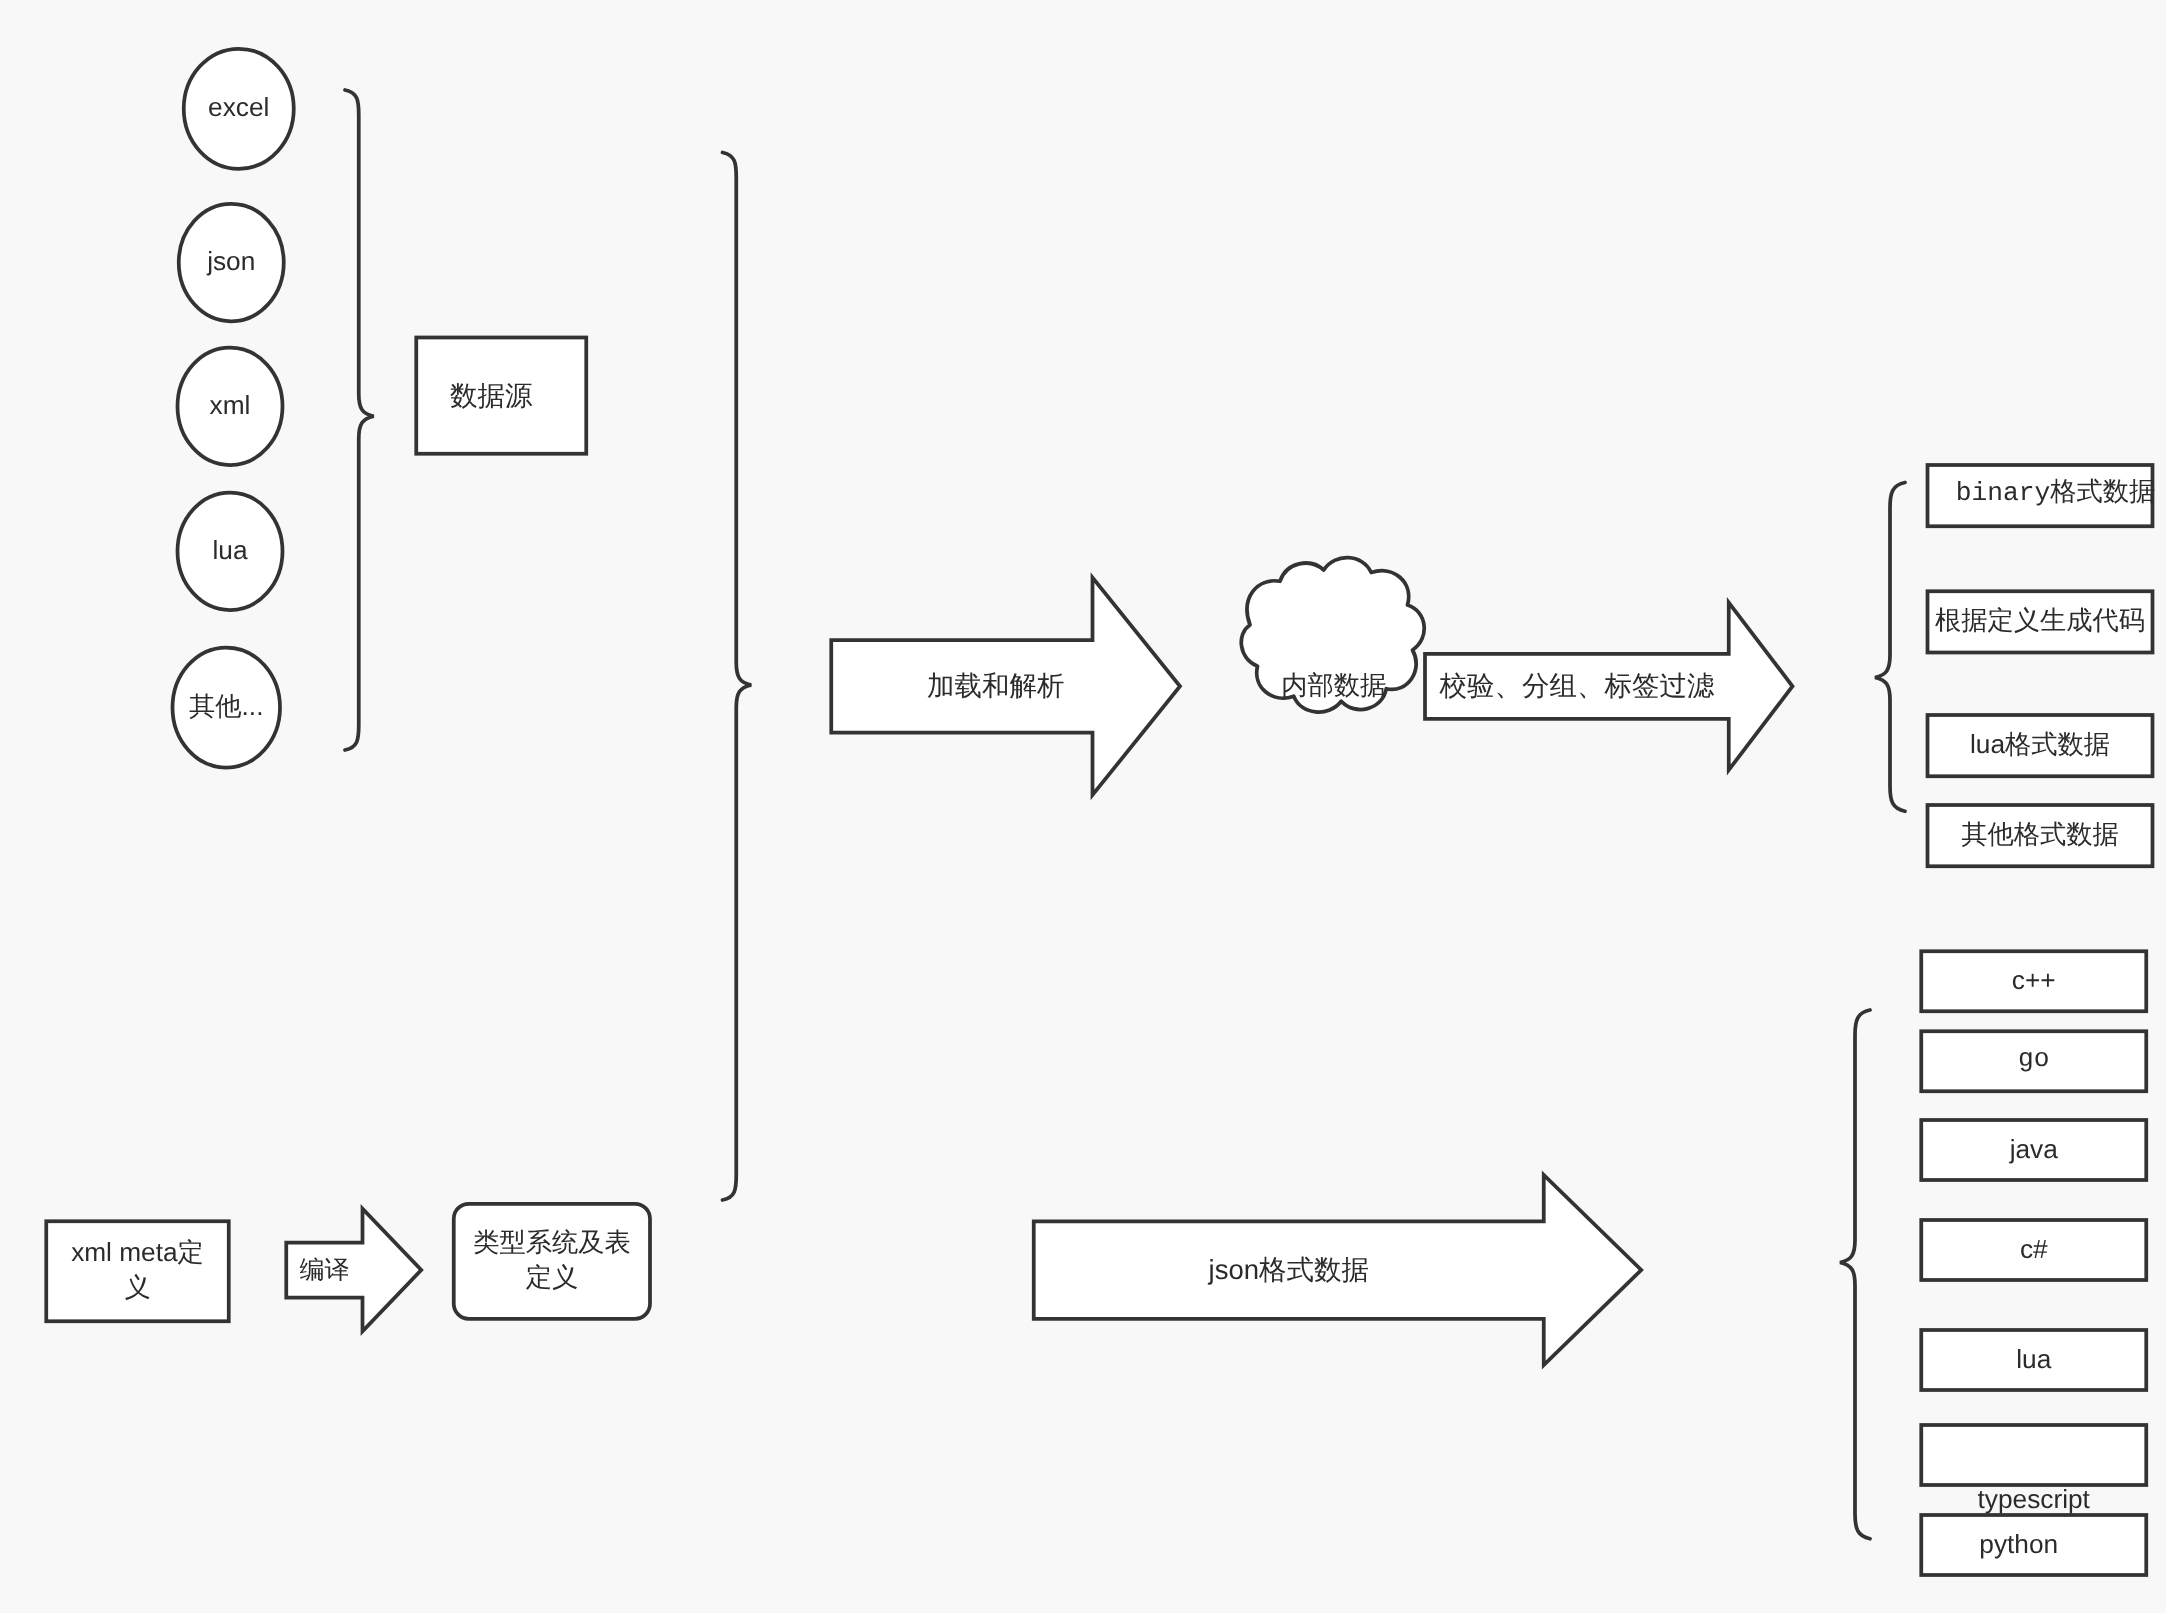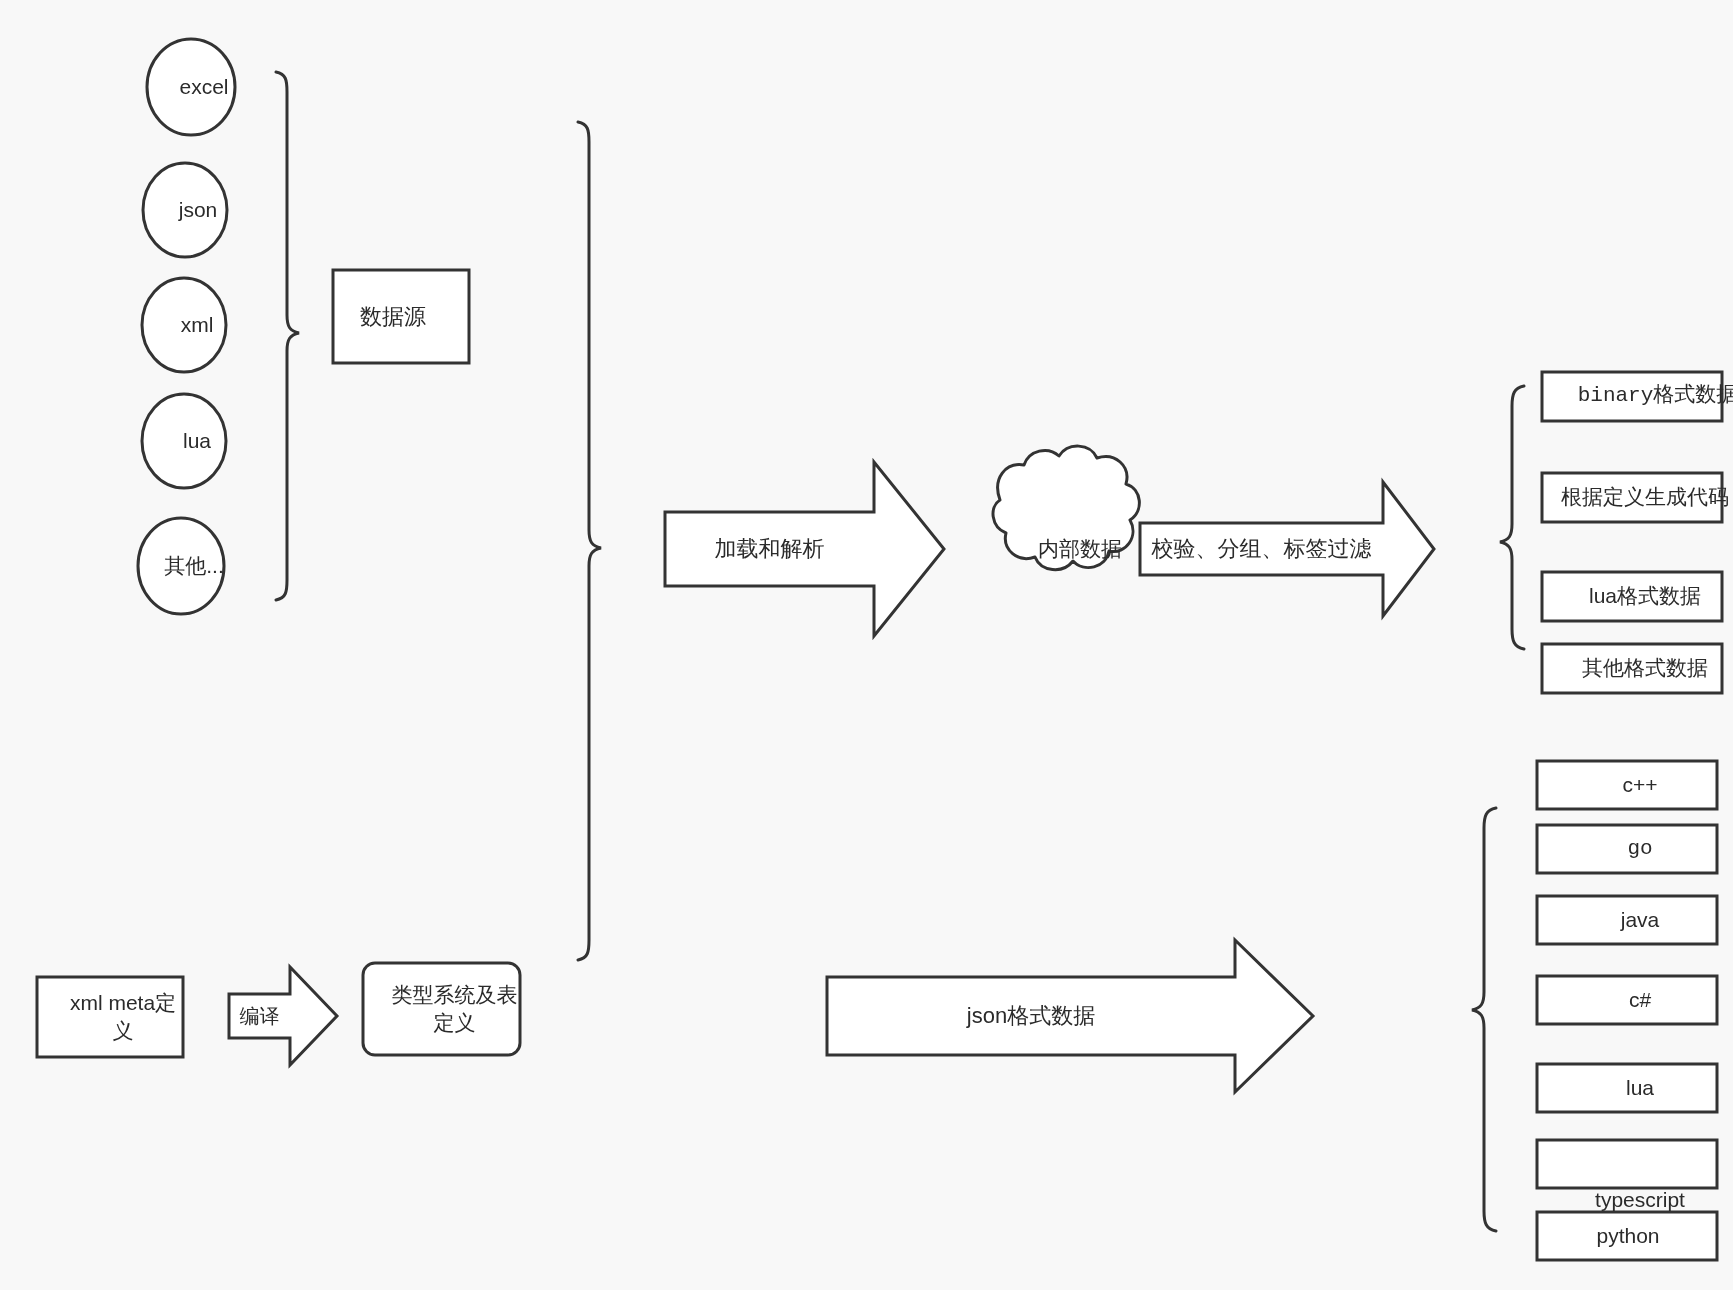--- a/index.html
+++ b/index.html
@@ -26,21 +26,21 @@
     align-items: center;
     justify-content: center;
     text-align: center;
     color: #2b2b2b;
     font-size: 21px;
     line-height: 1.35;
     pointer-events: none;
     white-space: pre-line;
   }
   .lbl-sm { font-size: 20px; }
-  .lbl-md { font-size: 21px; margin-left: 13px; }
+  .lbl-md { font-size: 21px; }
   .lbl-lg { font-size: 22px; }
 </style>
 </head>
 <body>
 
 <svg id="canvas" viewBox="0 0 1733 1290" xmlns="http://www.w3.org/2000/svg">
 
   <ellipse cx="191" cy="87" rx="44" ry="48" fill="#ffffff" stroke="#333333" stroke-width="3"></ellipse>
   <ellipse cx="185" cy="210" rx="42" ry="47" fill="#ffffff" stroke="#333333" stroke-width="3"></ellipse>
   <ellipse cx="184" cy="325" rx="42" ry="47" fill="#ffffff" stroke="#333333" stroke-width="3"></ellipse>
@@ -145,21 +145,21 @@
 </svg>
 
 <div class="shape-label lbl-md" style="left:147px;top:63px;width:88px;height:48px;">excel</div>
 <div class="shape-label lbl-md" style="left:143px;top:186px;width:84px;height:48px;">json</div>
 <div class="shape-label lbl-md" style="left:142px;top:301px;width:84px;height:48px;">xml</div>
 <div class="shape-label lbl-md" style="left:142px;top:417px;width:84px;height:48px;">lua</div>
 <div class="shape-label lbl-md" style="left:138px;top:542px;width:86px;height:48px;">其他...</div>
 
 <div class="shape-label lbl-lg" style="left:333px;top:270px;width:120px;height:93px;">数据源</div>
 
-<div class="shape-label lbl-lg" style="left:665px;top:512px;width:209px;height:74px;">加载和解析</div>
+<div class="shape-label lbl-lg" style="left:665px;top:512px;width:209px;height:74px;padding-left:27px;">加载和解析</div>
 
 <div class="shape-label lbl-md" style="left:1000px;top:517px;width:134px;height:64px;">内部数据</div>
 
 <div class="shape-label lbl-lg" style="left:1140px;top:523px;width:243px;height:52px;">校验、分组、标签过滤</div>
 
 <div class="shape-label lbl-md" style="left:1542px;top:372px;width:205px;height:49px;font-family:Liberation Mono, monospace;">binary格式数据</div>
 <div class="shape-label lbl-md" style="left:1542px;top:473px;width:180px;height:49px;">根据定义生成代码</div>
 <div class="shape-label lbl-md" style="left:1542px;top:572px;width:180px;height:49px;">lua格式数据</div>
 <div class="shape-label lbl-md" style="left:1542px;top:644px;width:180px;height:49px;">其他格式数据</div>
 

